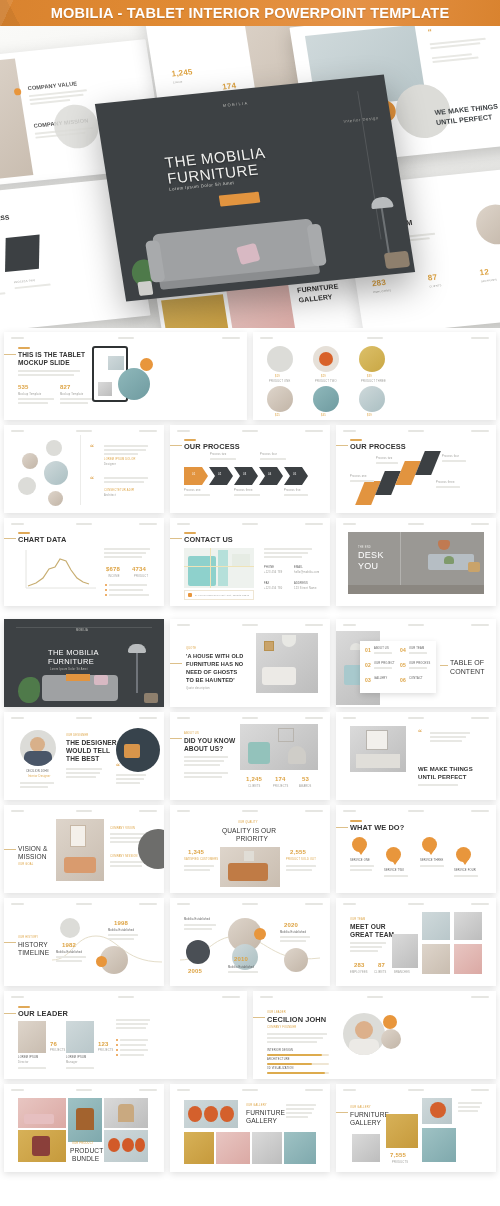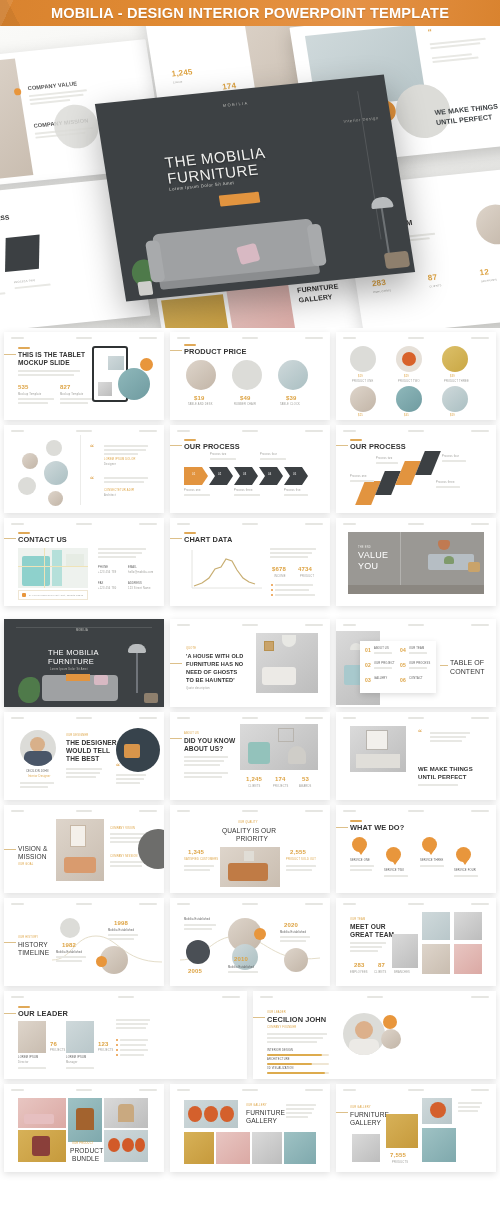--- a/index.html
+++ b/index.html
@@ -130,21 +130,21 @@
   .chartbox{position:absolute;}
   .pbar{position:absolute;height:2.4px;background:#efe6d4;border-radius:1px;}
   .pbar > i{position:absolute;left:0;top:0;height:100%;background:#ddab4e;border-radius:1px;}
 </style>
 </head>
 <body>
 
 <div class="page">
 
   <div class="banner">
-    <div class="banner-title">MOBILIA - DESIGN INTERIOR POWERPOINT TEMPLATE</div>
+    <div class="banner-title">MOBILIA - TABLET INTERIOR POWERPOINT TEMPLATE</div>
   </div>
 
   <div class="hero">
     <div class="hero-bg"></div>
 
     <div class="hslide" style="left:-34px;top:22px;width:190px;height:130px;transform:rotate(-9deg) skewY(3.2deg);">
       <div class="ph warm" style="left:4px;top:6px;width:54px;height:118px;"></div>
       <div class="dot-o" style="left:52px;top:36px;width:7px;height:7px;"></div>
       <div class="sl-title sm" style="left:66px;top:34px;color:#555;">COMPANY VALUE</div>
       <div class="txt" style="left:66px;top:44px;width:58px;"></div>
@@ -259,39 +259,20 @@
         <div class="txt" style="left:56px;top:70px;width:28px;"></div>
         <div class="ph" style="left:88px;top:14px;width:36px;height:56px;background:#2f3234;border-radius:3px;">
           <div style="position:absolute;inset:2px;background:#fff;border-radius:1px;"></div>
           <div class="ph cool" style="left:16px;top:10px;width:16px;height:14px;"></div>
           <div class="ph gray" style="left:6px;top:36px;width:14px;height:14px;"></div>
         </div>
         <div class="pcirc teal" style="left:114px;top:36px;width:32px;height:32px;"></div>
         <div class="dot-o" style="left:136px;top:26px;width:13px;height:13px;"></div>
       </div>
 
-      <div class="slide">
-        <div class="sl-top">
-            <i></i>
-            <i></i>
-            <i></i>
-          </div>
-        <div class="lead-line" style="left:0;top:18px;width:12px;"></div>
-        <div class="sl-eyebrow" style="left:14px;top:12px;"></div>
-        <div class="sl-title lg" style="left:14px;top:16px;">PRODUCT PRICE</div>
-        <div class="pcirc warm" style="left:16px;top:28px;width:30px;height:30px;"></div>
-        <div class="num" style="left:24px;top:63px;">$19</div>
-        <div class="numlbl" style="left:18px;top:71px;">TABLE AND DESK</div>
-        <div class="pcirc gray" style="left:62px;top:28px;width:30px;height:30px;"></div>
-        <div class="num" style="left:70px;top:63px;">$49</div>
-        <div class="numlbl" style="left:64px;top:71px;">RUBBER CHAIR</div>
-        <div class="pcirc cool" style="left:108px;top:28px;width:30px;height:30px;"></div>
-        <div class="num" style="left:116px;top:63px;">$39</div>
-        <div class="numlbl" style="left:110px;top:71px;">TABLE CLOCK</div>
-      </div>
 
       <div class="slide">
         <div class="sl-top">
             <i></i>
             <i></i>
             <i></i>
           </div>
         <div class="pcirc gray" style="left:14px;top:14px;width:26px;height:26px;"></div>
         <div class="numlbl" style="left:22px;top:43px;color:#dda343;">$19</div>
         <div class="numlbl" style="left:16px;top:48px;">PRODUCT ONE</div>
@@ -397,20 +378,51 @@
     <div class="row">
 
       <div class="slide">
         <div class="sl-top">
             <i></i>
             <i></i>
             <i></i>
           </div>
         <div class="lead-line" style="left:0;top:20px;width:12px;"></div>
         <div class="sl-eyebrow" style="left:14px;top:14px;"></div>
+        <div class="sl-title lg" style="left:14px;top:18px;">CHART DATA</div>
+        <div class="chartbox" style="left:14px;top:32px;width:78px;height:44px;">
+          <svg width="78" height="44" viewBox="0 0 78 44">
+            <line x1="8" y1="0" x2="8" y2="38" stroke="#e4e4e0" stroke-width="1"></line>
+            <line x1="8" y1="38" x2="78" y2="38" stroke="#e4e4e0" stroke-width="1"></line>
+            <polyline points="10,36 18,33 25,28 31,19 37,17 42,9 48,11 53,20 59,28 65,32 71,34" fill="none" stroke="#c8ae72" stroke-width="1.2"></polyline>
+          </svg>
+        </div>
+        <div class="txt" style="left:100px;top:30px;width:46px;"></div>
+        <div class="txt" style="left:100px;top:34px;width:42px;"></div>
+        <div class="txt" style="left:100px;top:38px;width:38px;"></div>
+        <div class="num" style="left:102px;top:48px;">$678</div>
+        <div class="numlbl" style="left:104px;top:57px;">INCOME</div>
+        <div class="num" style="left:128px;top:48px;">4734</div>
+        <div class="numlbl" style="left:130px;top:57px;">PRODUCT</div>
+        <div class="dot-o" style="left:101px;top:66px;width:2px;height:2px;"></div>
+        <div class="txt" style="left:105px;top:66px;width:38px;"></div>
+        <div class="dot-o" style="left:101px;top:71px;width:2px;height:2px;"></div>
+        <div class="txt" style="left:105px;top:71px;width:34px;"></div>
+        <div class="dot-o" style="left:101px;top:76px;width:2px;height:2px;"></div>
+        <div class="txt" style="left:105px;top:76px;width:40px;"></div>
+      </div>
+
+      <div class="slide">
+        <div class="sl-top">
+            <i></i>
+            <i></i>
+            <i></i>
+          </div>
+        <div class="lead-line" style="left:0;top:20px;width:12px;"></div>
+        <div class="sl-eyebrow" style="left:14px;top:14px;"></div>
         <div class="sl-title lg" style="left:14px;top:18px;">CONTACT US</div>
         <div class="mapbox" style="left:14px;top:30px;width:70px;height:40px;">
           <div style="position:absolute;left:4px;top:8px;width:28px;height:30px;background:#6ec6c0;opacity:.75;border-radius:2px;"></div>
           <div style="position:absolute;left:34px;top:2px;width:10px;height:36px;background:#8fd3cd;opacity:.6;"></div>
           <div style="position:absolute;left:0;top:18px;width:70px;height:1.4px;background:#efe3b8;"></div>
           <div style="position:absolute;left:26px;top:0;width:1.4px;height:40px;background:#efe3b8;"></div>
           <div style="position:absolute;left:48px;top:6px;width:18px;height:12px;background:#e6ece4;"></div>
         </div>
         <div style="position:absolute;left:14px;top:72px;width:70px;height:10px;border:1px solid #efe6d4;"></div>
         <div class="dot-o" style="left:18px;top:75px;width:4px;height:4px;border-radius:1px;"></div>
@@ -427,61 +439,30 @@
         <div class="numlbl" style="left:124px;top:64px;color:#555;">ADDRESS</div>
         <div class="numlbl" style="left:124px;top:69px;">123 Street Name</div>
       </div>
 
       <div class="slide">
         <div class="sl-top">
             <i></i>
             <i></i>
             <i></i>
           </div>
-        <div class="lead-line" style="left:0;top:20px;width:12px;"></div>
-        <div class="sl-eyebrow" style="left:14px;top:14px;"></div>
-        <div class="sl-title lg" style="left:14px;top:18px;">CHART DATA</div>
-        <div class="chartbox" style="left:14px;top:32px;width:78px;height:44px;">
-          <svg width="78" height="44" viewBox="0 0 78 44">
-            <line x1="8" y1="0" x2="8" y2="38" stroke="#e4e4e0" stroke-width="1"></line>
-            <line x1="8" y1="38" x2="78" y2="38" stroke="#e4e4e0" stroke-width="1"></line>
-            <polyline points="10,36 18,33 25,28 31,19 37,17 42,9 48,11 53,20 59,28 65,32 71,34" fill="none" stroke="#c8ae72" stroke-width="1.2"></polyline>
-          </svg>
-        </div>
-        <div class="txt" style="left:100px;top:30px;width:46px;"></div>
-        <div class="txt" style="left:100px;top:34px;width:42px;"></div>
-        <div class="txt" style="left:100px;top:38px;width:38px;"></div>
-        <div class="num" style="left:102px;top:48px;">$678</div>
-        <div class="numlbl" style="left:104px;top:57px;">INCOME</div>
-        <div class="num" style="left:128px;top:48px;">4734</div>
-        <div class="numlbl" style="left:130px;top:57px;">PRODUCT</div>
-        <div class="dot-o" style="left:101px;top:66px;width:2px;height:2px;"></div>
-        <div class="txt" style="left:105px;top:66px;width:38px;"></div>
-        <div class="dot-o" style="left:101px;top:71px;width:2px;height:2px;"></div>
-        <div class="txt" style="left:105px;top:71px;width:34px;"></div>
-        <div class="dot-o" style="left:101px;top:76px;width:2px;height:2px;"></div>
-        <div class="txt" style="left:105px;top:76px;width:40px;"></div>
-      </div>
-
-      <div class="slide">
-        <div class="sl-top">
-            <i></i>
-            <i></i>
-            <i></i>
-          </div>
         <div class="thankbox" style="left:12px;top:14px;right:12px;height:62px;">
           <div style="position:absolute;right:10px;top:22px;width:46px;height:16px;background:#b6bec4;border-radius:2px;"></div>
           <div style="position:absolute;right:4px;top:30px;width:12px;height:10px;background:#c9a36a;border-radius:2px;"></div>
           <div style="position:absolute;right:34px;top:8px;width:12px;height:10px;background:#c07a52;border-radius:3px 3px 6px 6px;"></div>
           <div style="position:absolute;right:30px;top:24px;width:10px;height:8px;background:#7f9a6b;border-radius:50% 50% 20% 20%;"></div>
           <div style="position:absolute;left:52px;top:0;width:1px;height:62px;background:rgba(255,255,255,.25);"></div>
           <div style="position:absolute;left:0;bottom:0;width:100%;height:9px;background:#8b8781;"></div>
         </div>
         <div class="numlbl" style="left:22px;top:28px;color:#e9e9e6;">THE END</div>
-        <div class="thanktxt" style="left:22px;top:33px;">VALUE</div>
+        <div class="thanktxt" style="left:22px;top:33px;">DESK</div>
         <div class="thanktxt" style="left:22px;top:44px;">YOU</div>
       </div>
     </div>
 
     <div class="sep"></div>
 
     <div class="row">
 
       <div class="slide" style="background:#3d4144;">
         <div style="position:absolute;left:12px;top:8px;right:12px;height:1px;background:rgba(255,255,255,.12);"></div>

